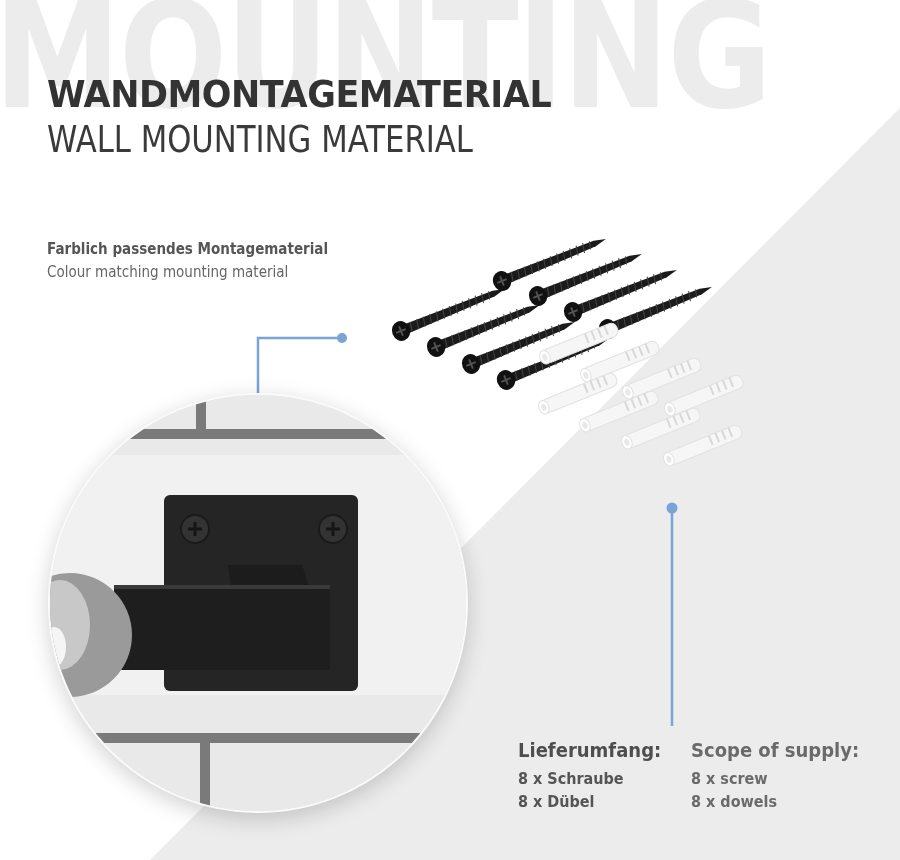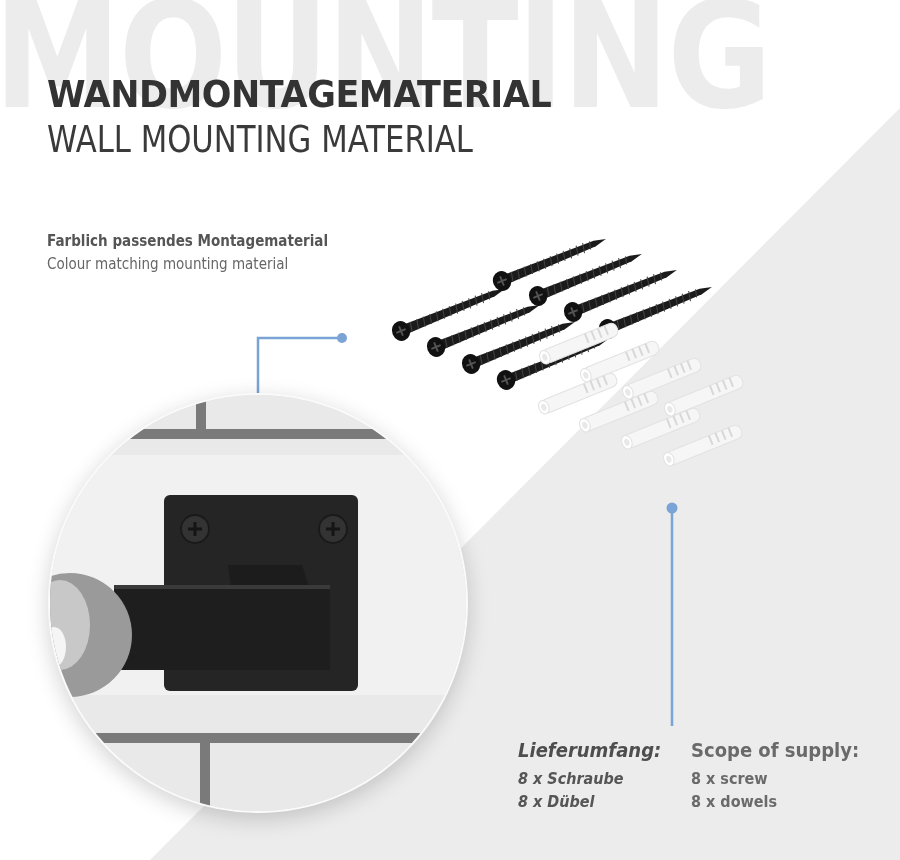--- a/index.html
+++ b/index.html
@@ -1,21 +1,21 @@
 <!DOCTYPE html>
 <html><head>
 <meta charset="utf-8">
 <style>
   html, body { margin:0; padding:0; }
   body { width:900px; height:860px; position:relative; overflow:hidden; background:#ffffff; font-family:"Liberation Sans", sans-serif; }
   .bg-diagonal { position:absolute; left:0; top:0; width:900px; height:860px; }
   .watermark { position:absolute; left:-6px; top:-18px; font-family:"DejaVu Sans", sans-serif; font-weight:bold; font-size:148px; letter-spacing:-2px; color:#ececec; line-height:1; transform:scaleX(0.86); transform-origin:left top; white-space:nowrap; }
   .title-de { position:absolute; left:47px; top:72px; font-family:"DejaVu Sans", sans-serif; font-weight:bold; font-size:38px; color:#333333; letter-spacing:-0.5px; transform:scaleX(0.92); transform-origin:left top; white-space:nowrap; }
   .title-en { position:absolute; left:47px; top:118px; font-family:"DejaVu Sans", sans-serif; font-weight:normal; font-size:37px; color:#3a3a3a; transform:scaleX(0.83); transform-origin:left top; white-space:nowrap; }
-  .desc { position:absolute; left:47px; top:232px; }
+  .desc { position:absolute; left:47px; top:240px; }
   .desc .de { font-family:"DejaVu Sans", sans-serif; font-weight:bold; font-size:15px; color:#555; transform:scaleX(0.9); transform-origin:left top; white-space:nowrap; }
   .desc .en { font-family:"DejaVu Sans", sans-serif; font-size:15px; color:#666; margin-top:5px; transform:scaleX(0.9); transform-origin:left top; white-space:nowrap; }
   .callout { position:absolute; }
   .circle { position:absolute; left:48px; top:393px; width:416px; height:416px; border-radius:50%; overflow:hidden; background:#e6e6e6; box-shadow:0 6px 22px rgba(0,0,0,0.18); border:2px solid #fafafa; }
   .supply { position:absolute; left:518px; top:738px; }
   .supply .col { position:absolute; top:0; white-space:nowrap; }
   .supply .h-de { font-family:"DejaVu Sans", sans-serif; font-weight:bold; font-size:20px; color:#4e4e4e; transform:scaleX(0.9); transform-origin:left top; }
   .supply .h-en { font-family:"DejaVu Sans", sans-serif; font-size:20px; color:#6a6a6a; transform:scaleX(0.9); transform-origin:left top; }
   .supply .i-de { font-family:"DejaVu Sans", sans-serif; font-weight:bold; font-size:16px; color:#555; margin-top:7px; transform:scaleX(0.9); transform-origin:left top; }
   .supply .i-en { font-family:"DejaVu Sans", sans-serif; font-size:16px; color:#6a6a6a; margin-top:7px; transform:scaleX(0.9); transform-origin:left top; }
@@ -123,21 +123,21 @@
     <rect x="64" y="190" width="216" height="85" fill="#1e1e1e"></rect>
     <rect x="64" y="190" width="216" height="4" fill="#3a3a3a"></rect>
 
     <circle cx="20" cy="240" r="62" fill="#9a9a9a"></circle>
     <ellipse cx="10" cy="230" rx="30" ry="45" fill="#c8c8c8"></ellipse>
     <ellipse cx="4" cy="252" rx="12" ry="20" fill="#f5f5f5"></ellipse>
   </svg>
 </div>
 
 <div class="supply">
-  <div class="col" style="left:0;font-style:italic;">
+  <div class="col" style="left:0;">
     <div class="h-de">Lieferumfang:</div>
     <div class="i-de">8 x Schraube</div>
     <div class="i-de">8 x Dübel</div>
   </div>
   <div class="col" style="left:173px;font-weight:bold;">
     <div class="h-en">Scope of supply:</div>
     <div class="i-en">8 x screw</div>
     <div class="i-en">8 x dowels</div>
   </div>
 </div>

